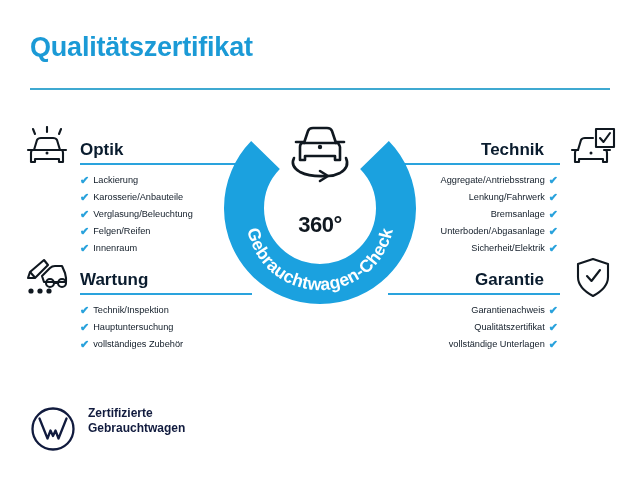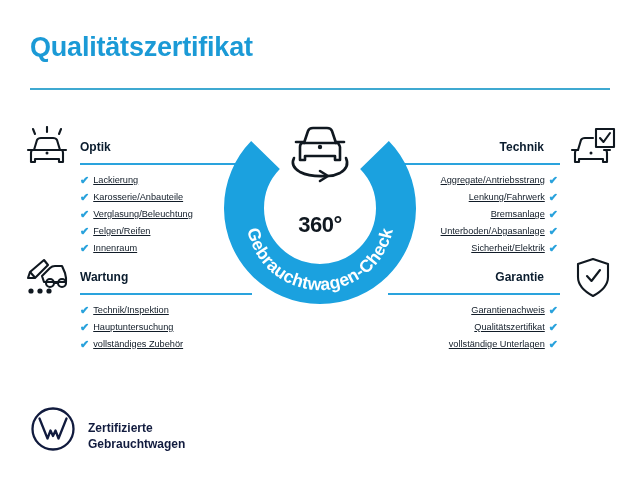--- a/index.html
+++ b/index.html
@@ -62,21 +62,21 @@
     height: 44px;
     color: #101820;
   }
   .left .sec-icon  { left: 0; }
   .right .sec-icon { right: 0; }
   .sec-icon svg { display: block; width: 100%; height: 100%; }
 
   .sec-title {
     position: absolute;
     top: 14px;
-    font-size: 12px;
+    font-size: 17px;
     font-weight: bold;
     color: #0A1C2E;
     white-space: nowrap;
   }
   .left .sec-title  { left: 56px; }
   .right .sec-title { right: 72px; }
 
   .sec-rule {
     position: absolute;
     top: 37px;
@@ -108,21 +108,21 @@
 
   .check {
     color: #29A2DC;
     font-size: 11px;
     font-weight: bold;
     line-height: 1;
     display: inline-block;
   }
   .left .check  { margin-right: 4px; }
   .right .check { margin-left: 4px; }
-  .item-label { display: inline-block; text-decoration: underline; }
+  .item-label { display: inline-block; }
 
   
   .badge {
     position: absolute;
     left: 222px;
     top: 118px;
     width: 196px;
     height: 196px;
   }
   .badge svg { display: block; width: 196px; height: 196px; }
@@ -148,21 +148,21 @@
     color: #101820;
     letter-spacing: -0.5px;
   }
 
   
   .footer {
     position: absolute;
     left: 30px;
     top: 406px;
     display: flex;
-    align-items: flex-end;
+    align-items: flex-start;
   }
   .vw-logo { width: 46px; height: 46px; }
   .vw-logo svg { display: block; width: 100%; height: 100%; }
   .footer-text {
     margin-left: 12px;
     font-size: 12px;
     font-weight: bold;
     color: #111B3E;
     line-height: 1.28;
   }

